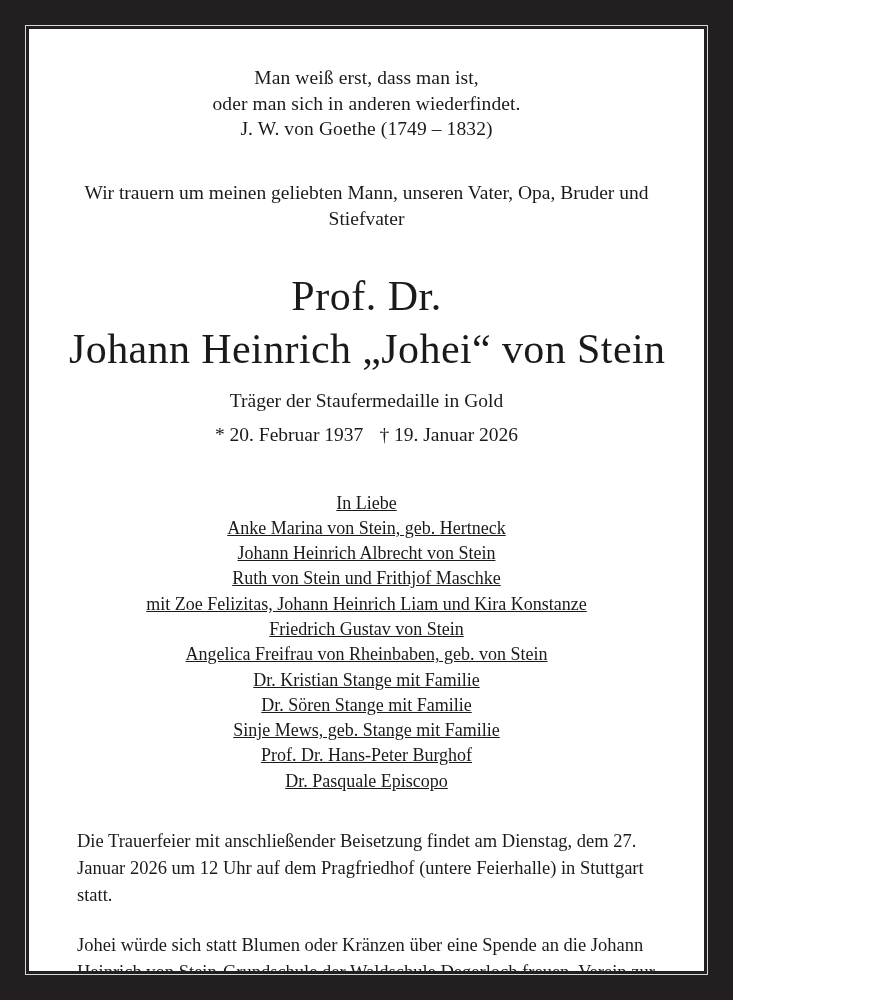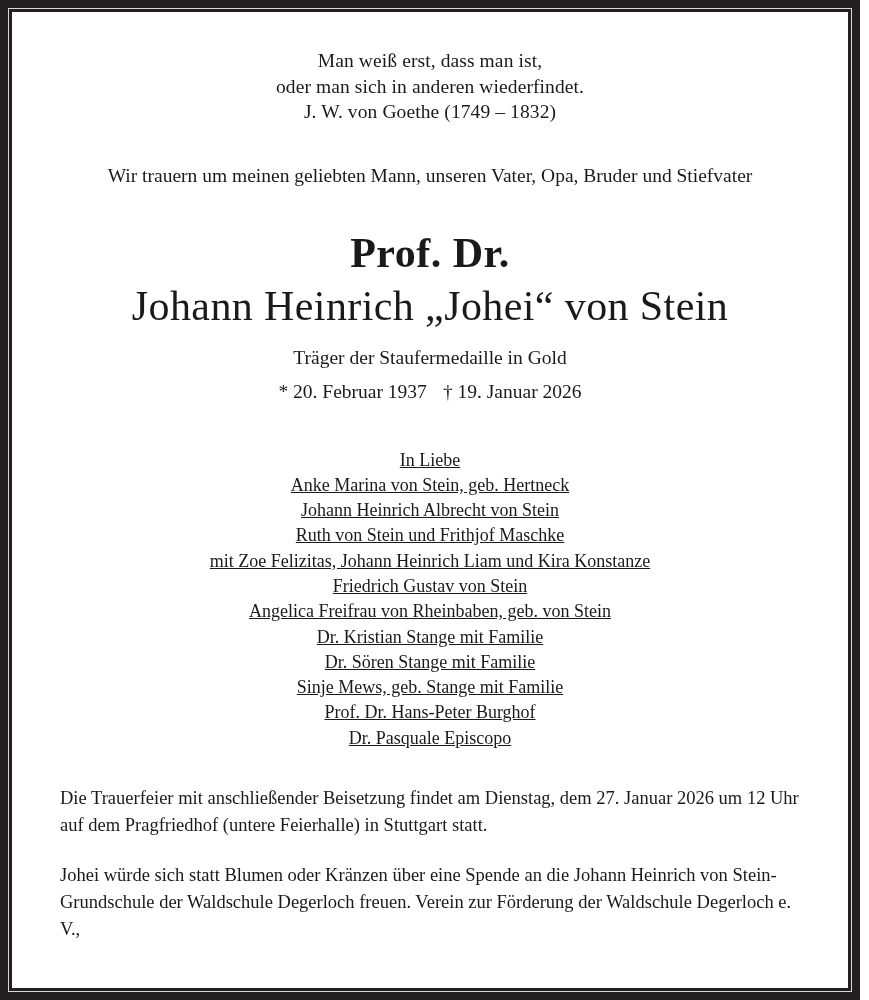--- a/index.html
+++ b/index.html
@@ -12,24 +12,24 @@
     height: 1000px;
     font-family: "Liberation Serif", "DejaVu Serif", serif;
     color: #1a1a1a;
     overflow: hidden;
   }
 
   
   .notice-frame {
     position: relative;
     box-sizing: border-box;
-    width: 860px;
+    width: 733px;
     height: 1000px;
     background: #231f20;
-    padding: 8px;
+    padding: 25px;
   }
   .notice-frame-inner-rule {
     box-sizing: border-box;
     width: 100%;
     height: 100%;
     border: 1px solid #d8d8d8;
     padding: 3px;
     background: #231f20;
   }
   .notice-sheet {
@@ -57,21 +57,21 @@
     font-size: 19.5px;
     line-height: 26px;
   }
 
   .name-block {
     margin-top: 38px;
   }
   .name-title {
     font-size: 42px;
     line-height: 52px;
-    font-weight: bold;
+    font-weight: normal;
     letter-spacing: 0.5px;
   }
   .name-main {
     font-size: 42px;
     line-height: 54px;
     font-weight: normal;
     letter-spacing: 0.4px;
     white-space: nowrap;
   }
   .honor-line {

